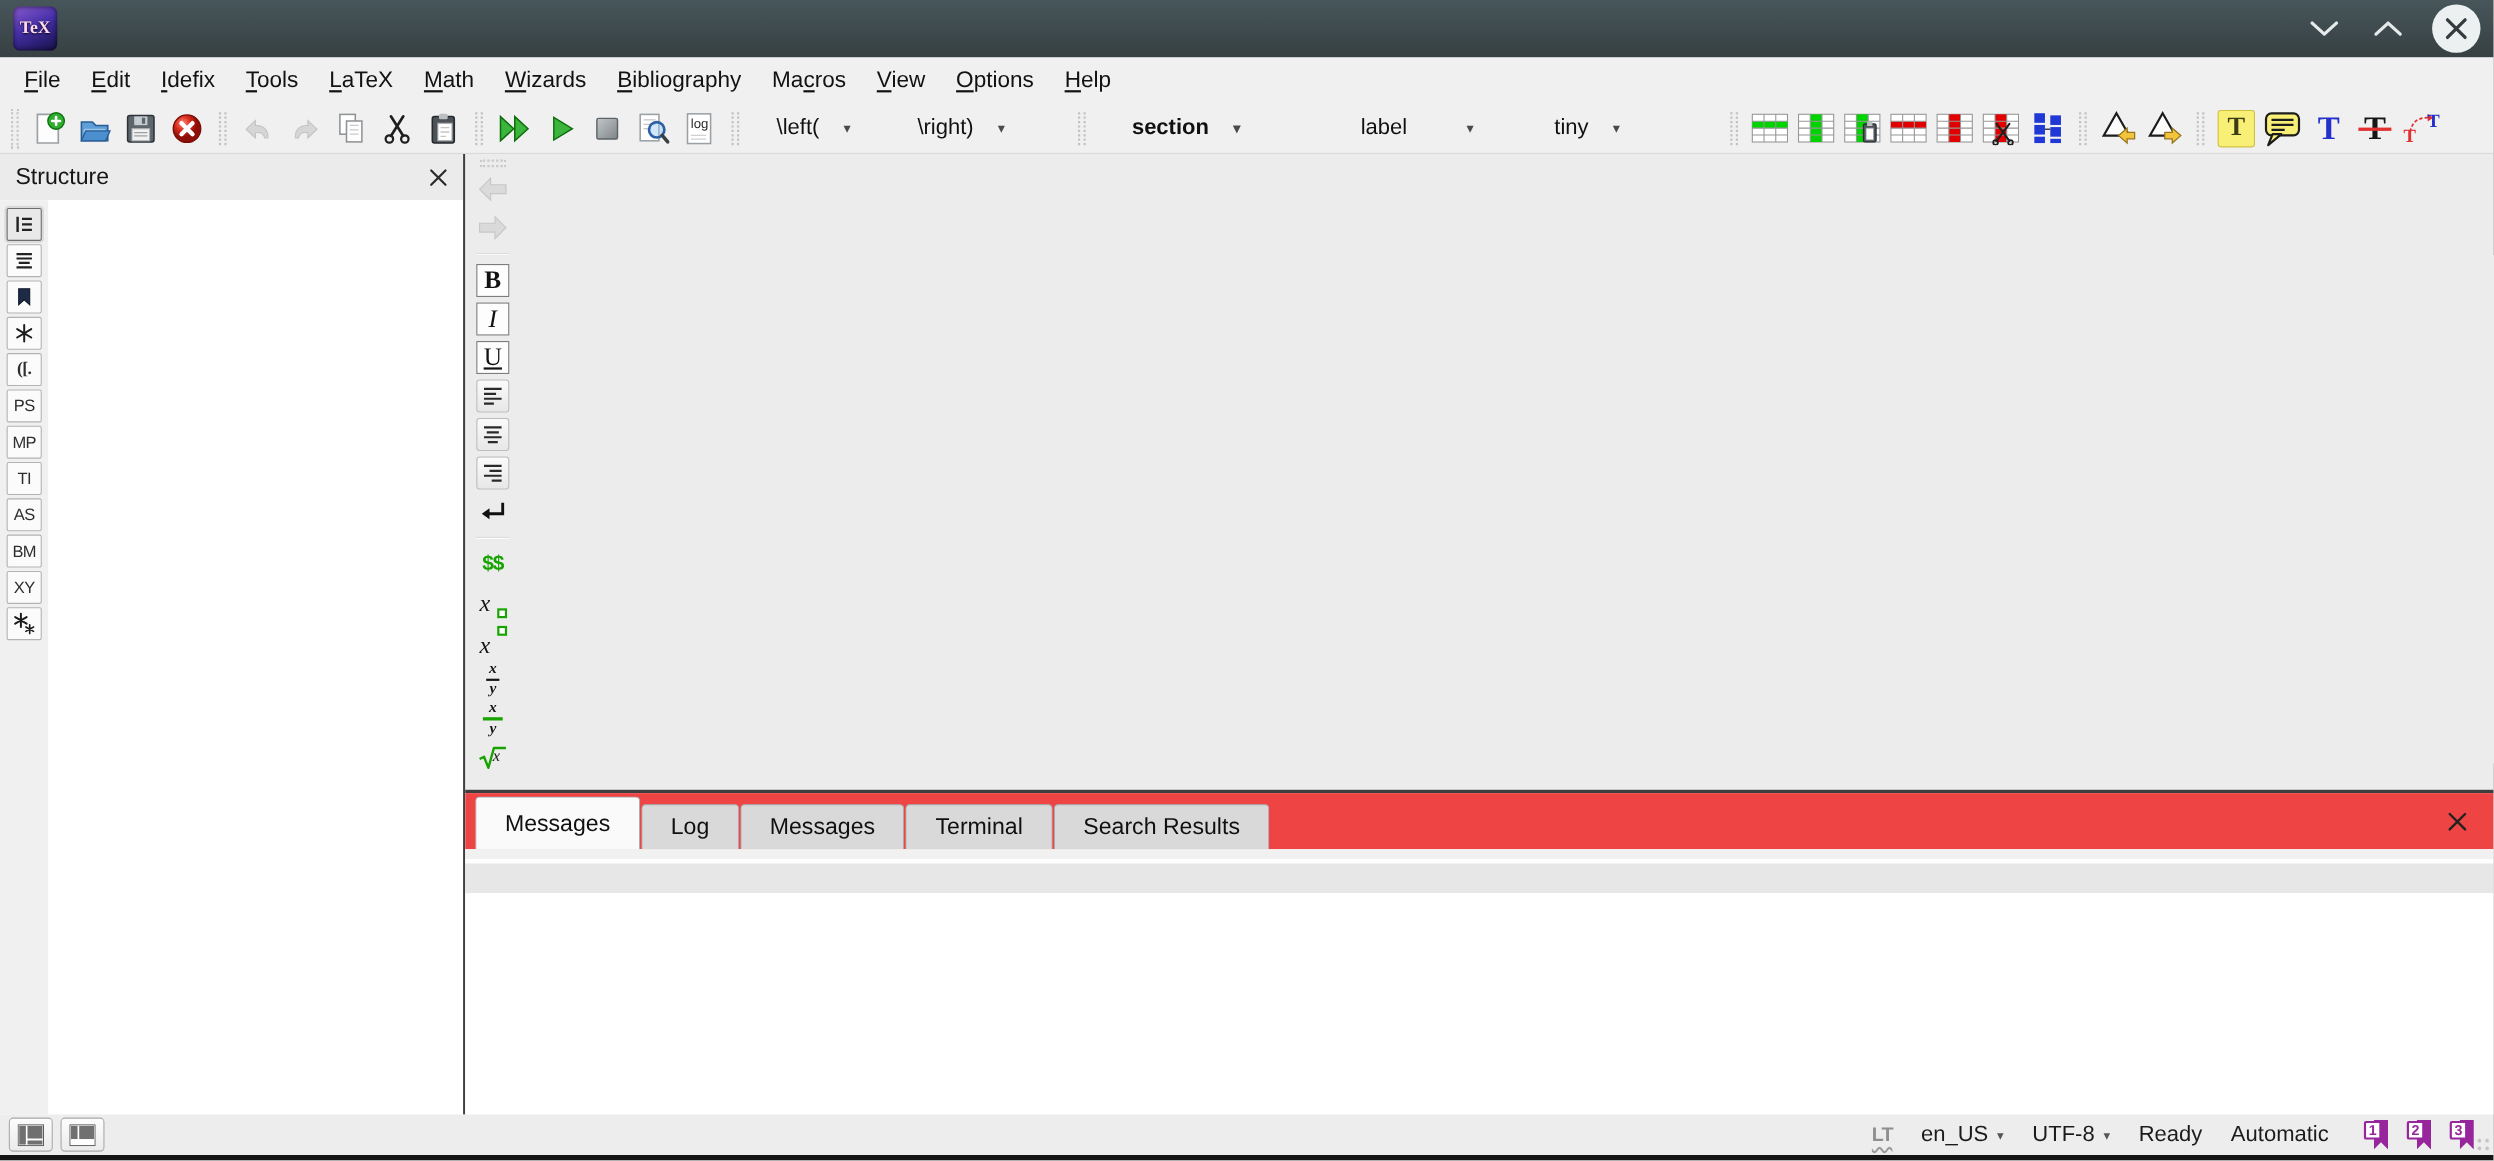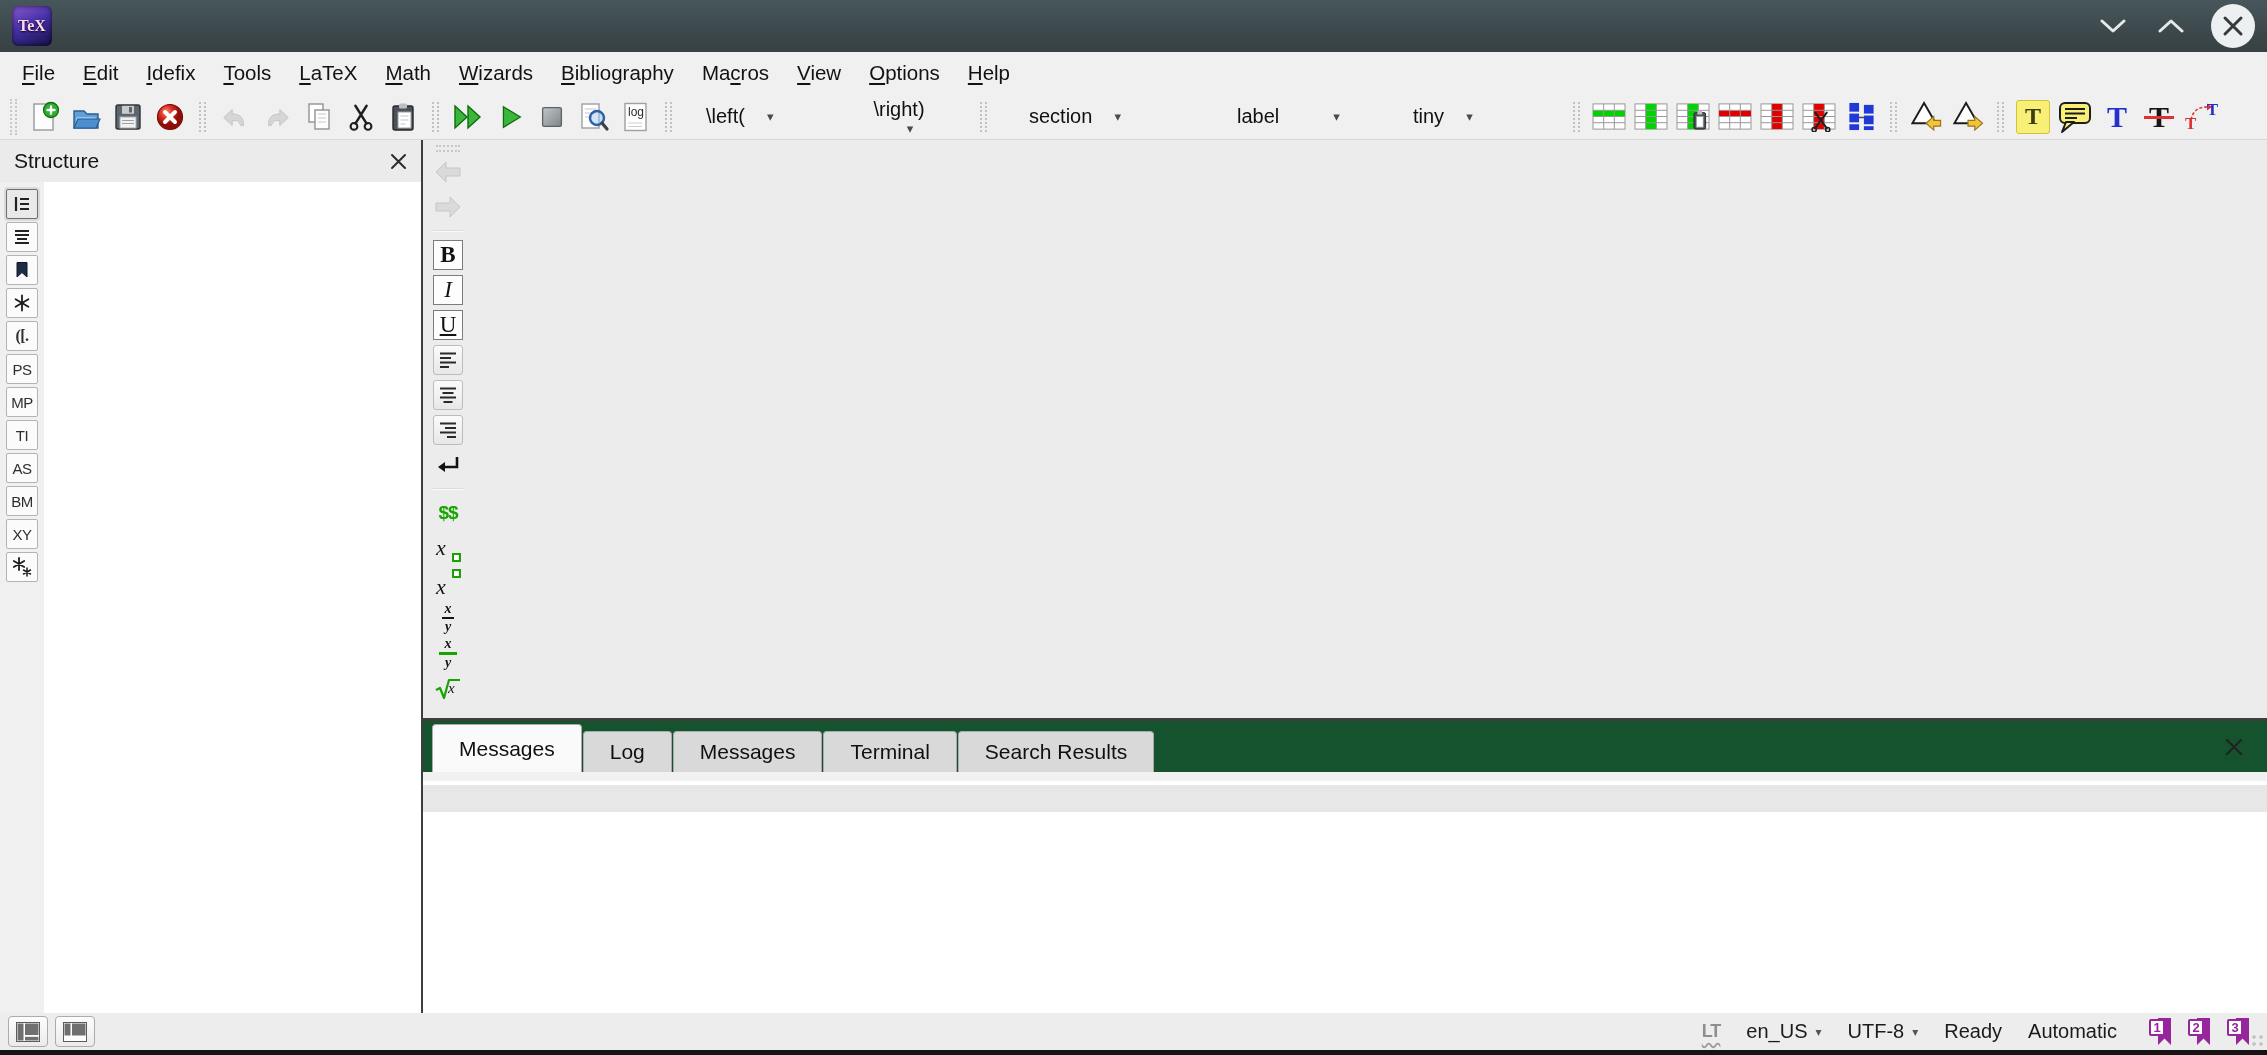--- a/index.html
+++ b/index.html
@@ -27,22 +27,22 @@
 
   
   .toolbar { height:46px; background:#f0f0f0; border-bottom:1px solid #d9d9d9;
              display:flex; align-items:center; padding:0 4px; }
   .tbtn { width:42px; height:40px; display:flex; align-items:center; justify-content:center; }
   .tsep { width:7px; height:30px; border-left:2px dotted #c2c2c2; border-right:2px dotted #c2c2c2; margin:0 8px; }
   .thandle { width:7px; height:36px; border-left:2px dotted #c8c8c8; border-right:2px dotted #c8c8c8; margin:0 6px; }
   .combo { display:flex; align-items:center; font-size:20px; color:#101010; padding:0 8px; }
   .combo .caret { font-size:13px; color:#4a4a4a; margin-left:22px; }
   .c-leftdelim  { margin-left:18px; width:128px; }
-  .c-rightdelim { width:146px;flex-direction:column; }
-  .c-section { margin-left:26px; width:188px; }
+  .c-rightdelim { width:146px; }
+  .c-section { margin-left:26px; width:188px;font-weight:bold; }
   .c-label   { margin-left:20px; width:148px;gap:32px; }
   .c-size    { margin-left:28px; width:160px; }
 
   .hlT { width:34px; height:34px; background:#f8ef77; border:1px solid #cfc23e; border-radius:3px;
          display:flex; align-items:center; justify-content:center;
          font-family:"Liberation Serif",serif; font-weight:bold; font-size:24px; color:#3c3c14; }
   .blueT { font-family:"Liberation Serif",serif; font-weight:bold; font-size:30px; color:#2330cc; line-height:1; }
   .strikeT { position:relative; font-family:"Liberation Serif",serif; font-weight:bold; font-size:30px; color:#161616; line-height:1; }
   .strikeT .strike { position:absolute; left:-5px; right:-5px; top:14px; height:3px; background:#e03030; }
   .replT { position:relative; width:36px; height:34px; }
@@ -82,21 +82,21 @@
   .subsup .base { position:absolute; left:3px; top:1px; font-family:"Liberation Serif",serif; font-style:italic; font-size:22px; color:#151515; }
   .gsq { position:absolute; width:9px; height:9px; border:2px solid #18a303; background:#fff; }
   .frac { display:flex; flex-direction:column; align-items:center; line-height:1;
           font-family:"Liberation Serif",serif; font-style:italic; font-weight:bold; font-size:14px; color:#141414; }
   .frac .bar { width:12px; height:2px; background:#141414; margin:1px 0; }
   .frac.green .bar { width:18px; height:3px; background:#18a303; }
   .editor { flex:1; }
 
   .hsep { height:3px; background:#3e3e3e; }
   .bottom-panel { flex:1; display:flex; flex-direction:column; background:#fff; }
-  .tabbar { height:51px; background:#14532d; display:flex; align-items:flex-end; padding:0 0 0 9px; }
+  .tabbar { height:51px; background:#ef4444; display:flex; align-items:flex-end; padding:0 0 0 9px; }
   .tab { height:41px; padding:0 26px; display:flex; align-items:center; font-size:21px; color:#101010;
          background:#d9d9d9; border:1px solid #aaa; border-bottom:none; border-radius:4px 4px 0 0; margin-right:1px; }
   .tab.active { height:48px; background:#fafafa; }
   .bp-close { margin-left:auto; align-self:center; margin-right:18px; width:30px; height:30px;
               display:flex; align-items:center; justify-content:center; }
   .bp-strip1 { height:9px; background:#f1f1f1; }
   .bp-strip2 { height:4px; background:#fff; }
   .band { height:27px; background:#e7e7e7; }
   .bp-rest { flex:1; background:#fff; }
 

